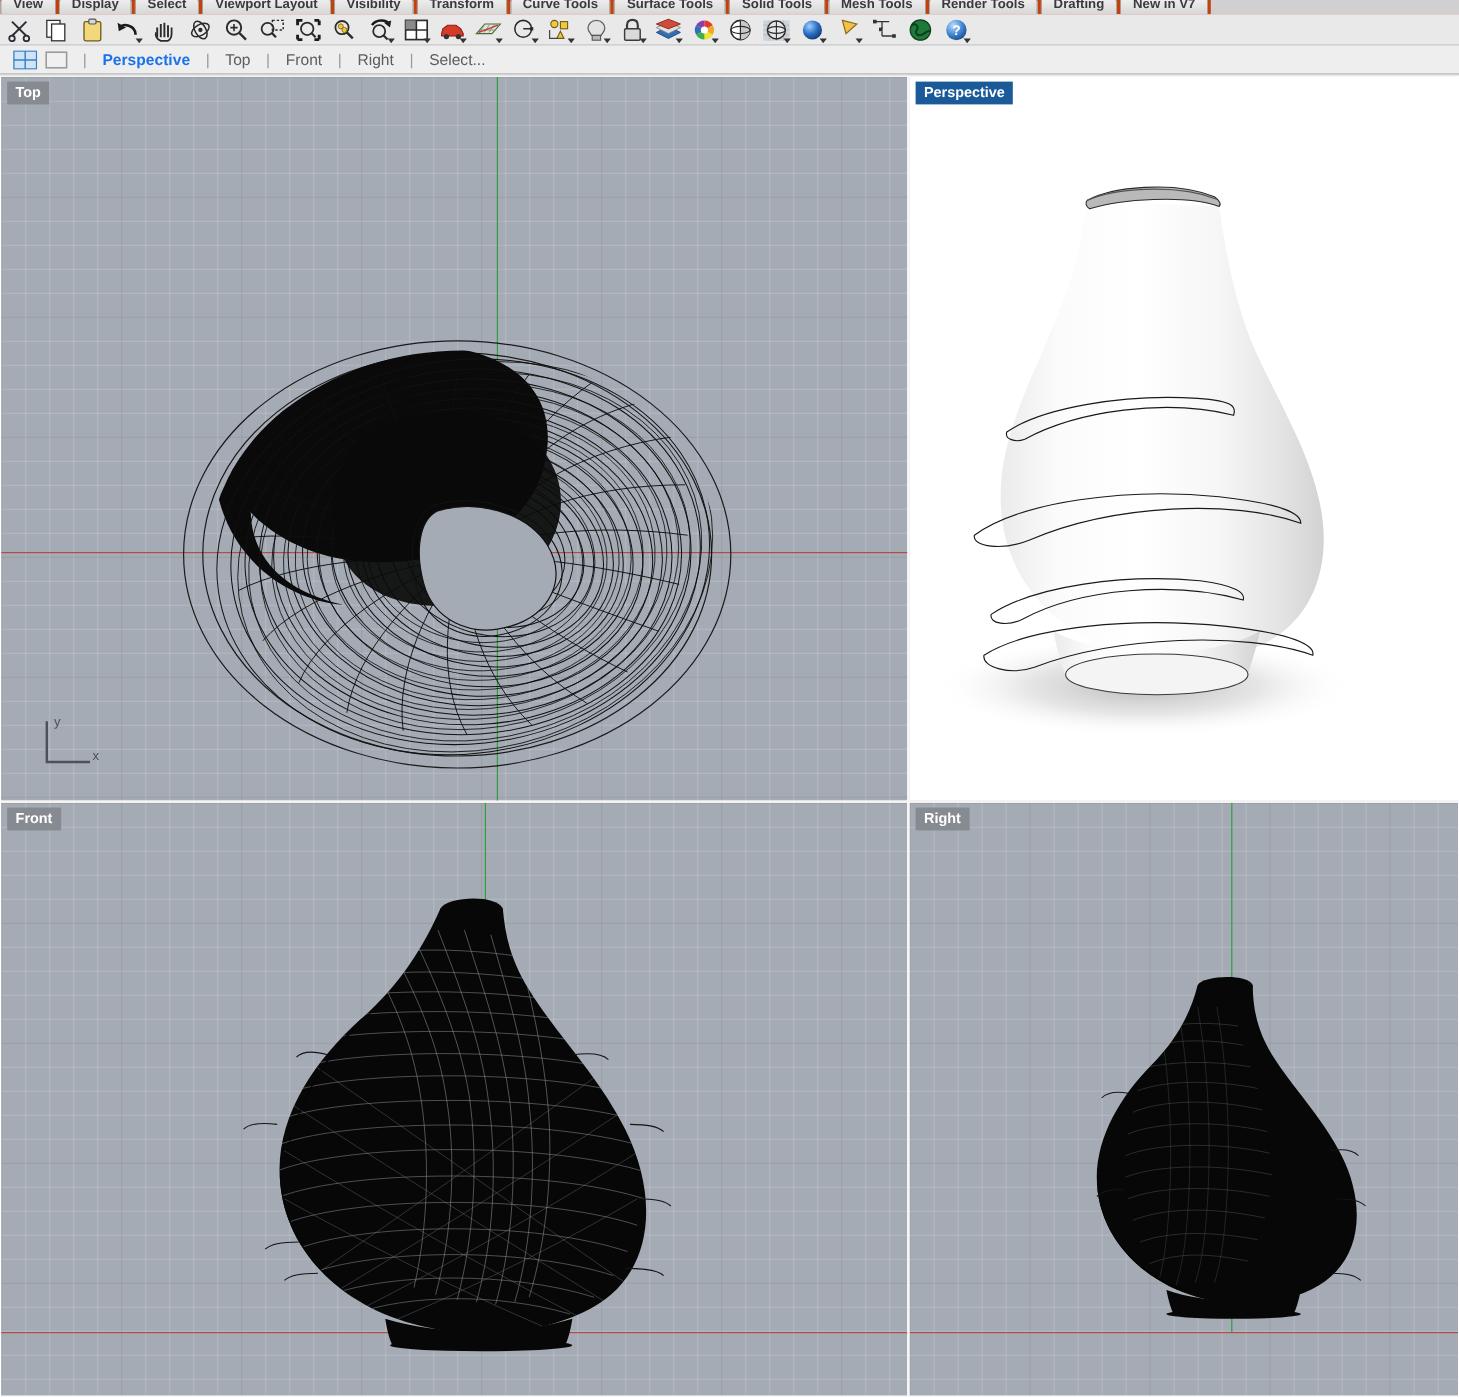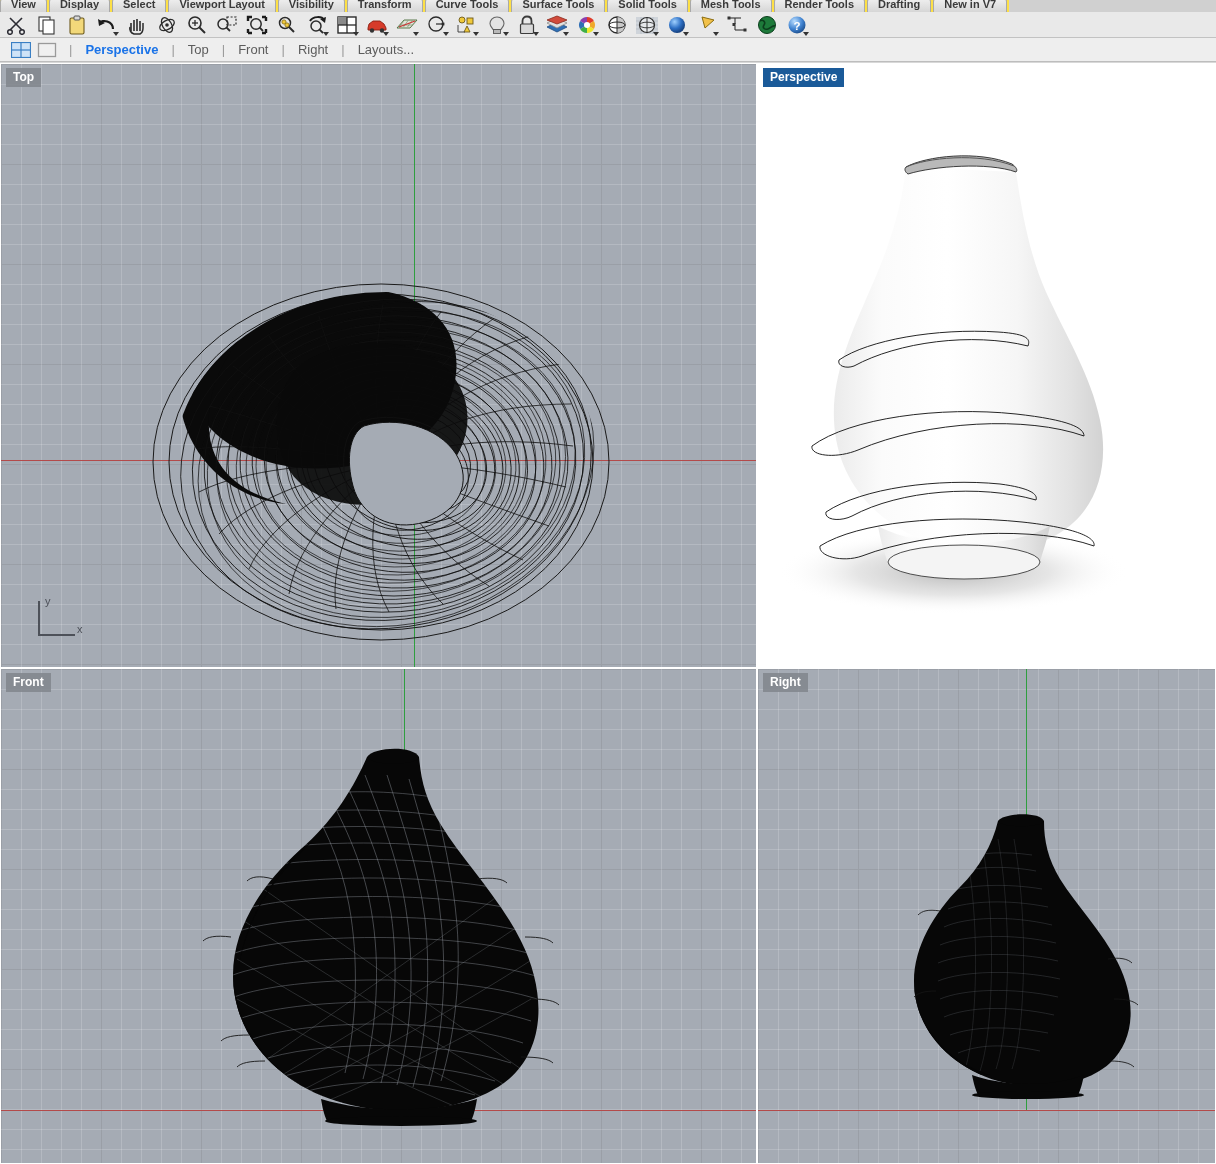--- a/index.html
+++ b/index.html
@@ -7,21 +7,21 @@
     width: 1216px; height: 1164px;
     font-family: "Liberation Sans", sans-serif;
     background: #d8d8d8;
     overflow: hidden;
   }
 
   
   #menu-strip {
     position: absolute; top: 0; left: 0;
     width: 1216px; height: 12px;
-    background: #fde047;
+    background: #c2410c;
     display: flex; align-items: flex-end;
     overflow: hidden;
   }
   .menu-tab {
     height: 14px;
     margin-right: 2px;
     padding: 0 10px;
     background: linear-gradient(#efefef, #d6d6d6);
     border: 1px solid #a9a9a9;
     border-bottom: none;
@@ -428,21 +428,21 @@
 
   <span class="sep">|</span>
   <span class="vp-tab active">Perspective</span>
   <span class="sep">|</span>
   <span class="vp-tab">Top</span>
   <span class="sep">|</span>
   <span class="vp-tab">Front</span>
   <span class="sep">|</span>
   <span class="vp-tab">Right</span>
   <span class="sep">|</span>
-  <span class="vp-tab">Layouts...</span>
+  <span class="vp-tab">Select...</span>
 </div>
 
 <div id="viewports">
 
   <div class="viewport" id="vp-top">
     <div class="grid-bg"></div>
     <div class="axis-x" style="left:0; width:757px; top:396px;"></div>
     <div class="axis-y" style="top:0; height:605px; left:413px;"></div>
 
     <div class="model" style="left:0; top:0; width:757px; height:605px;">

